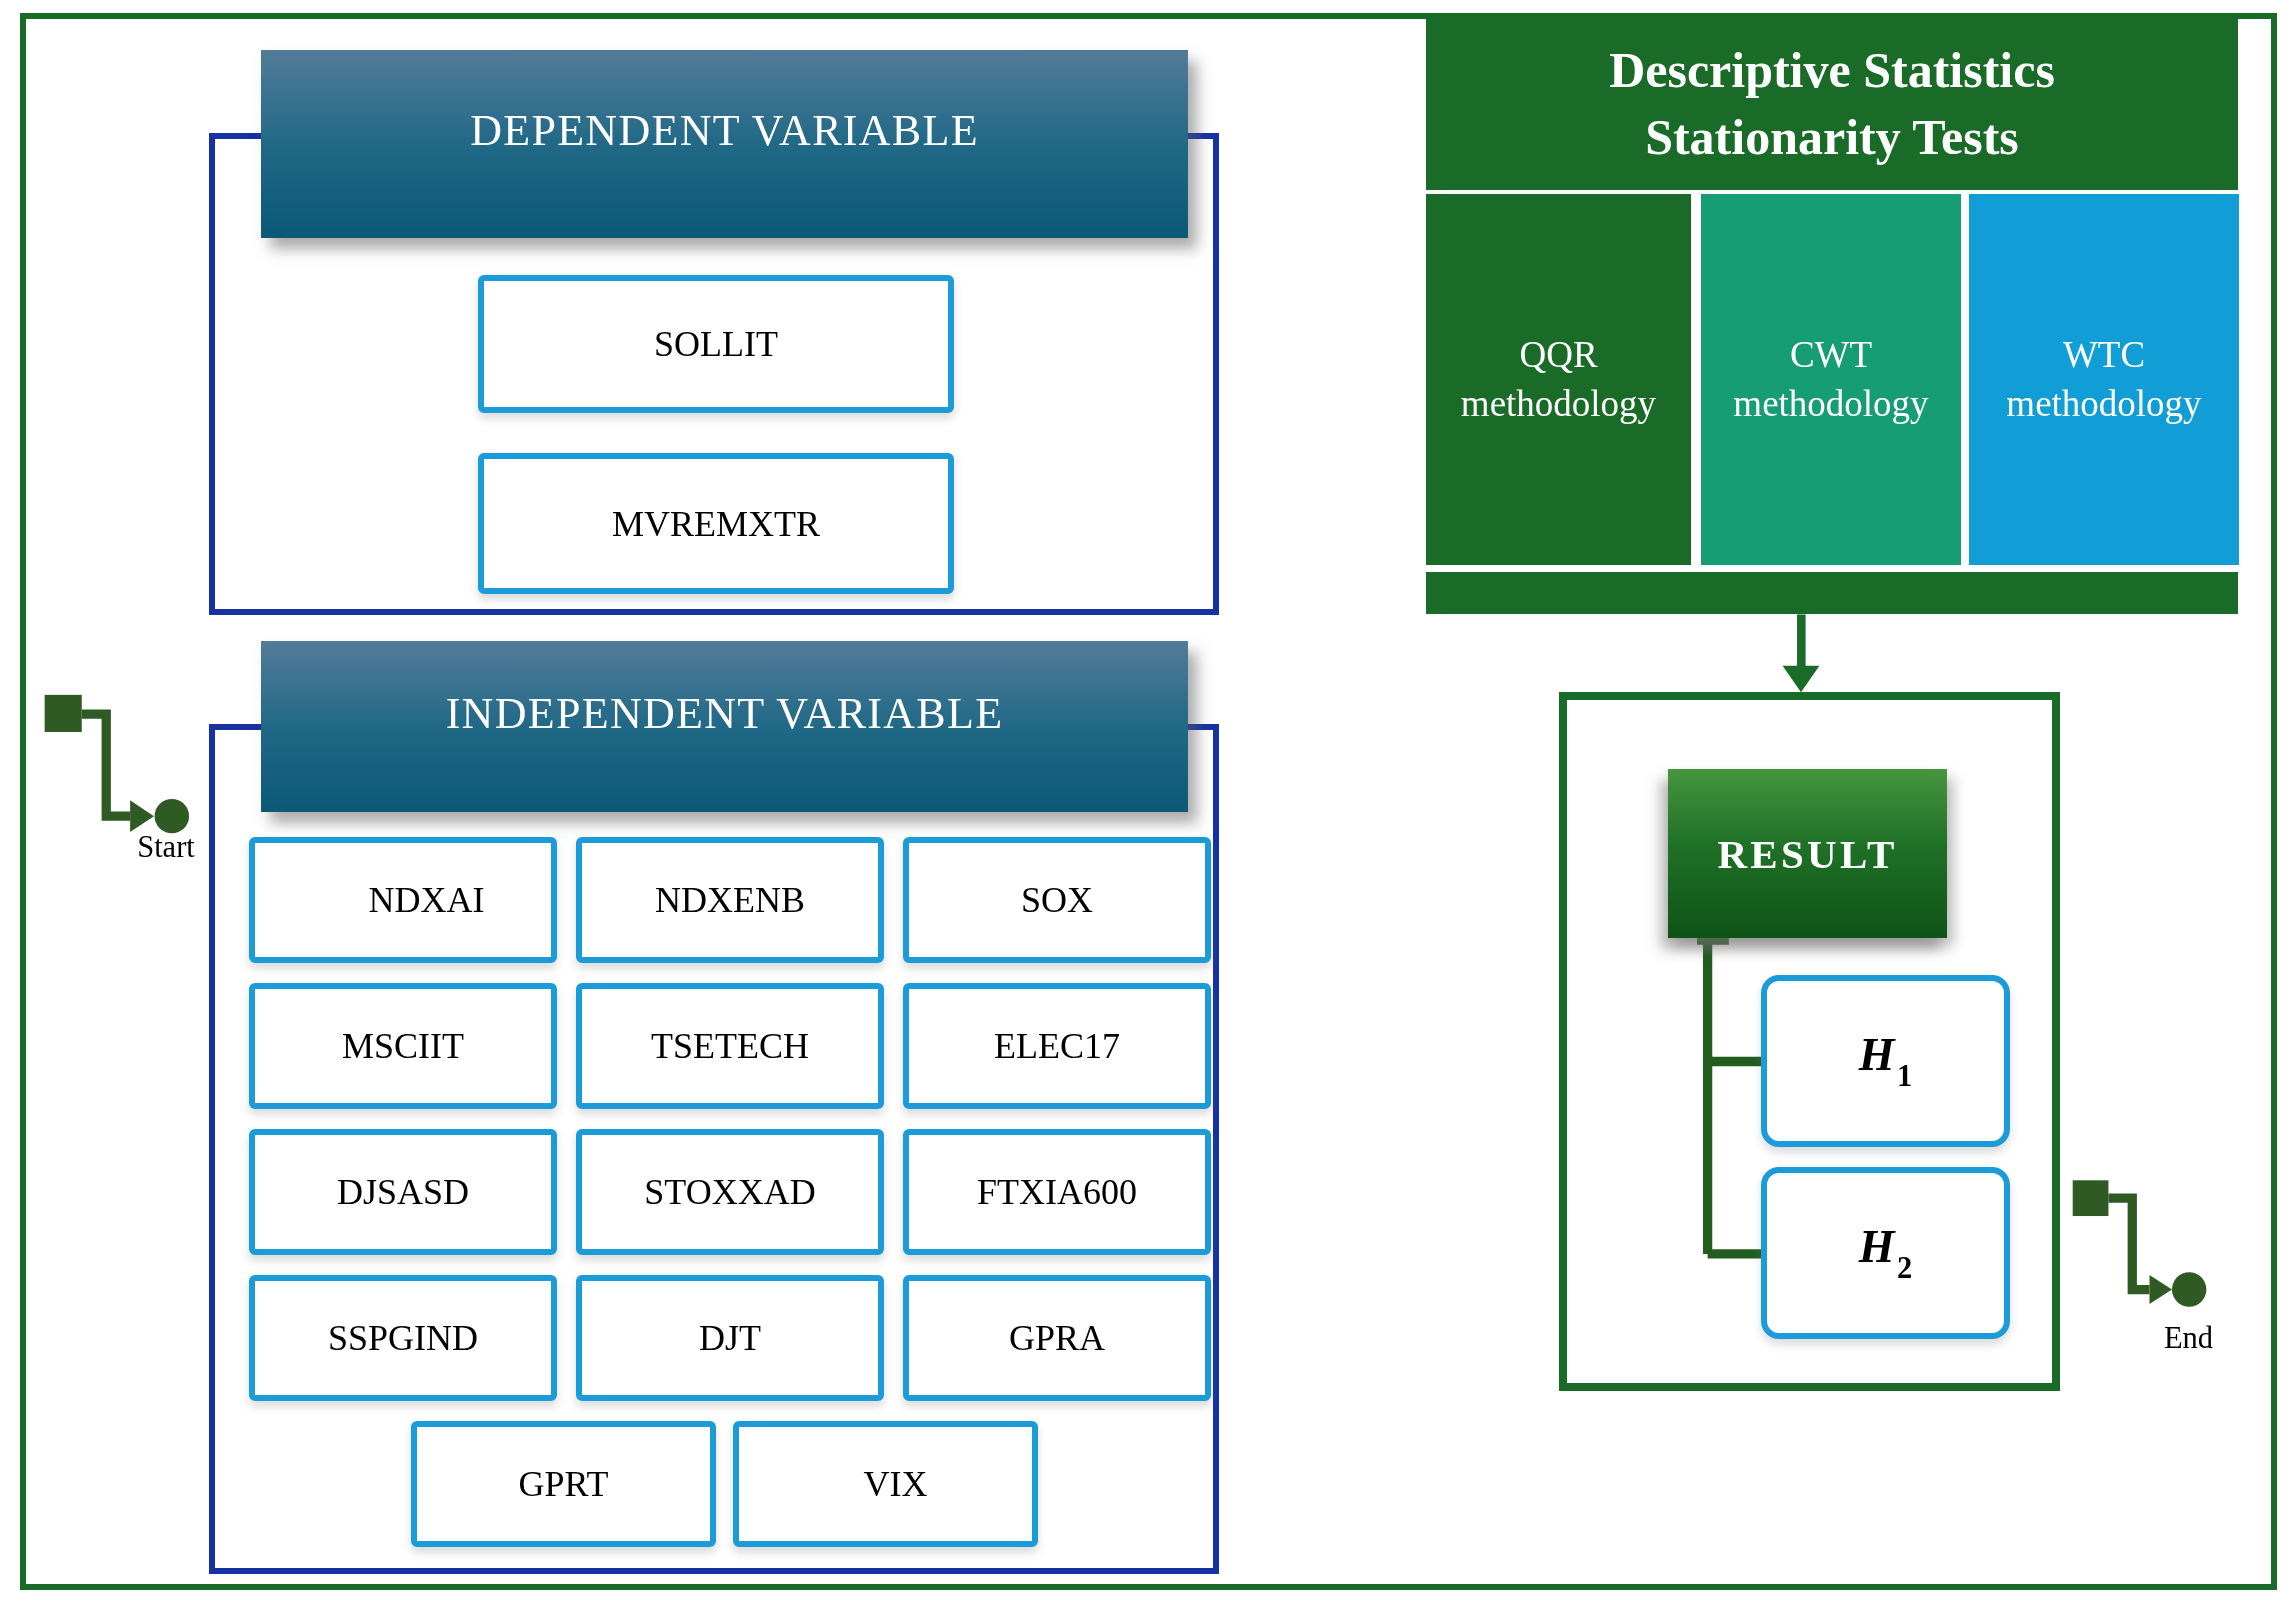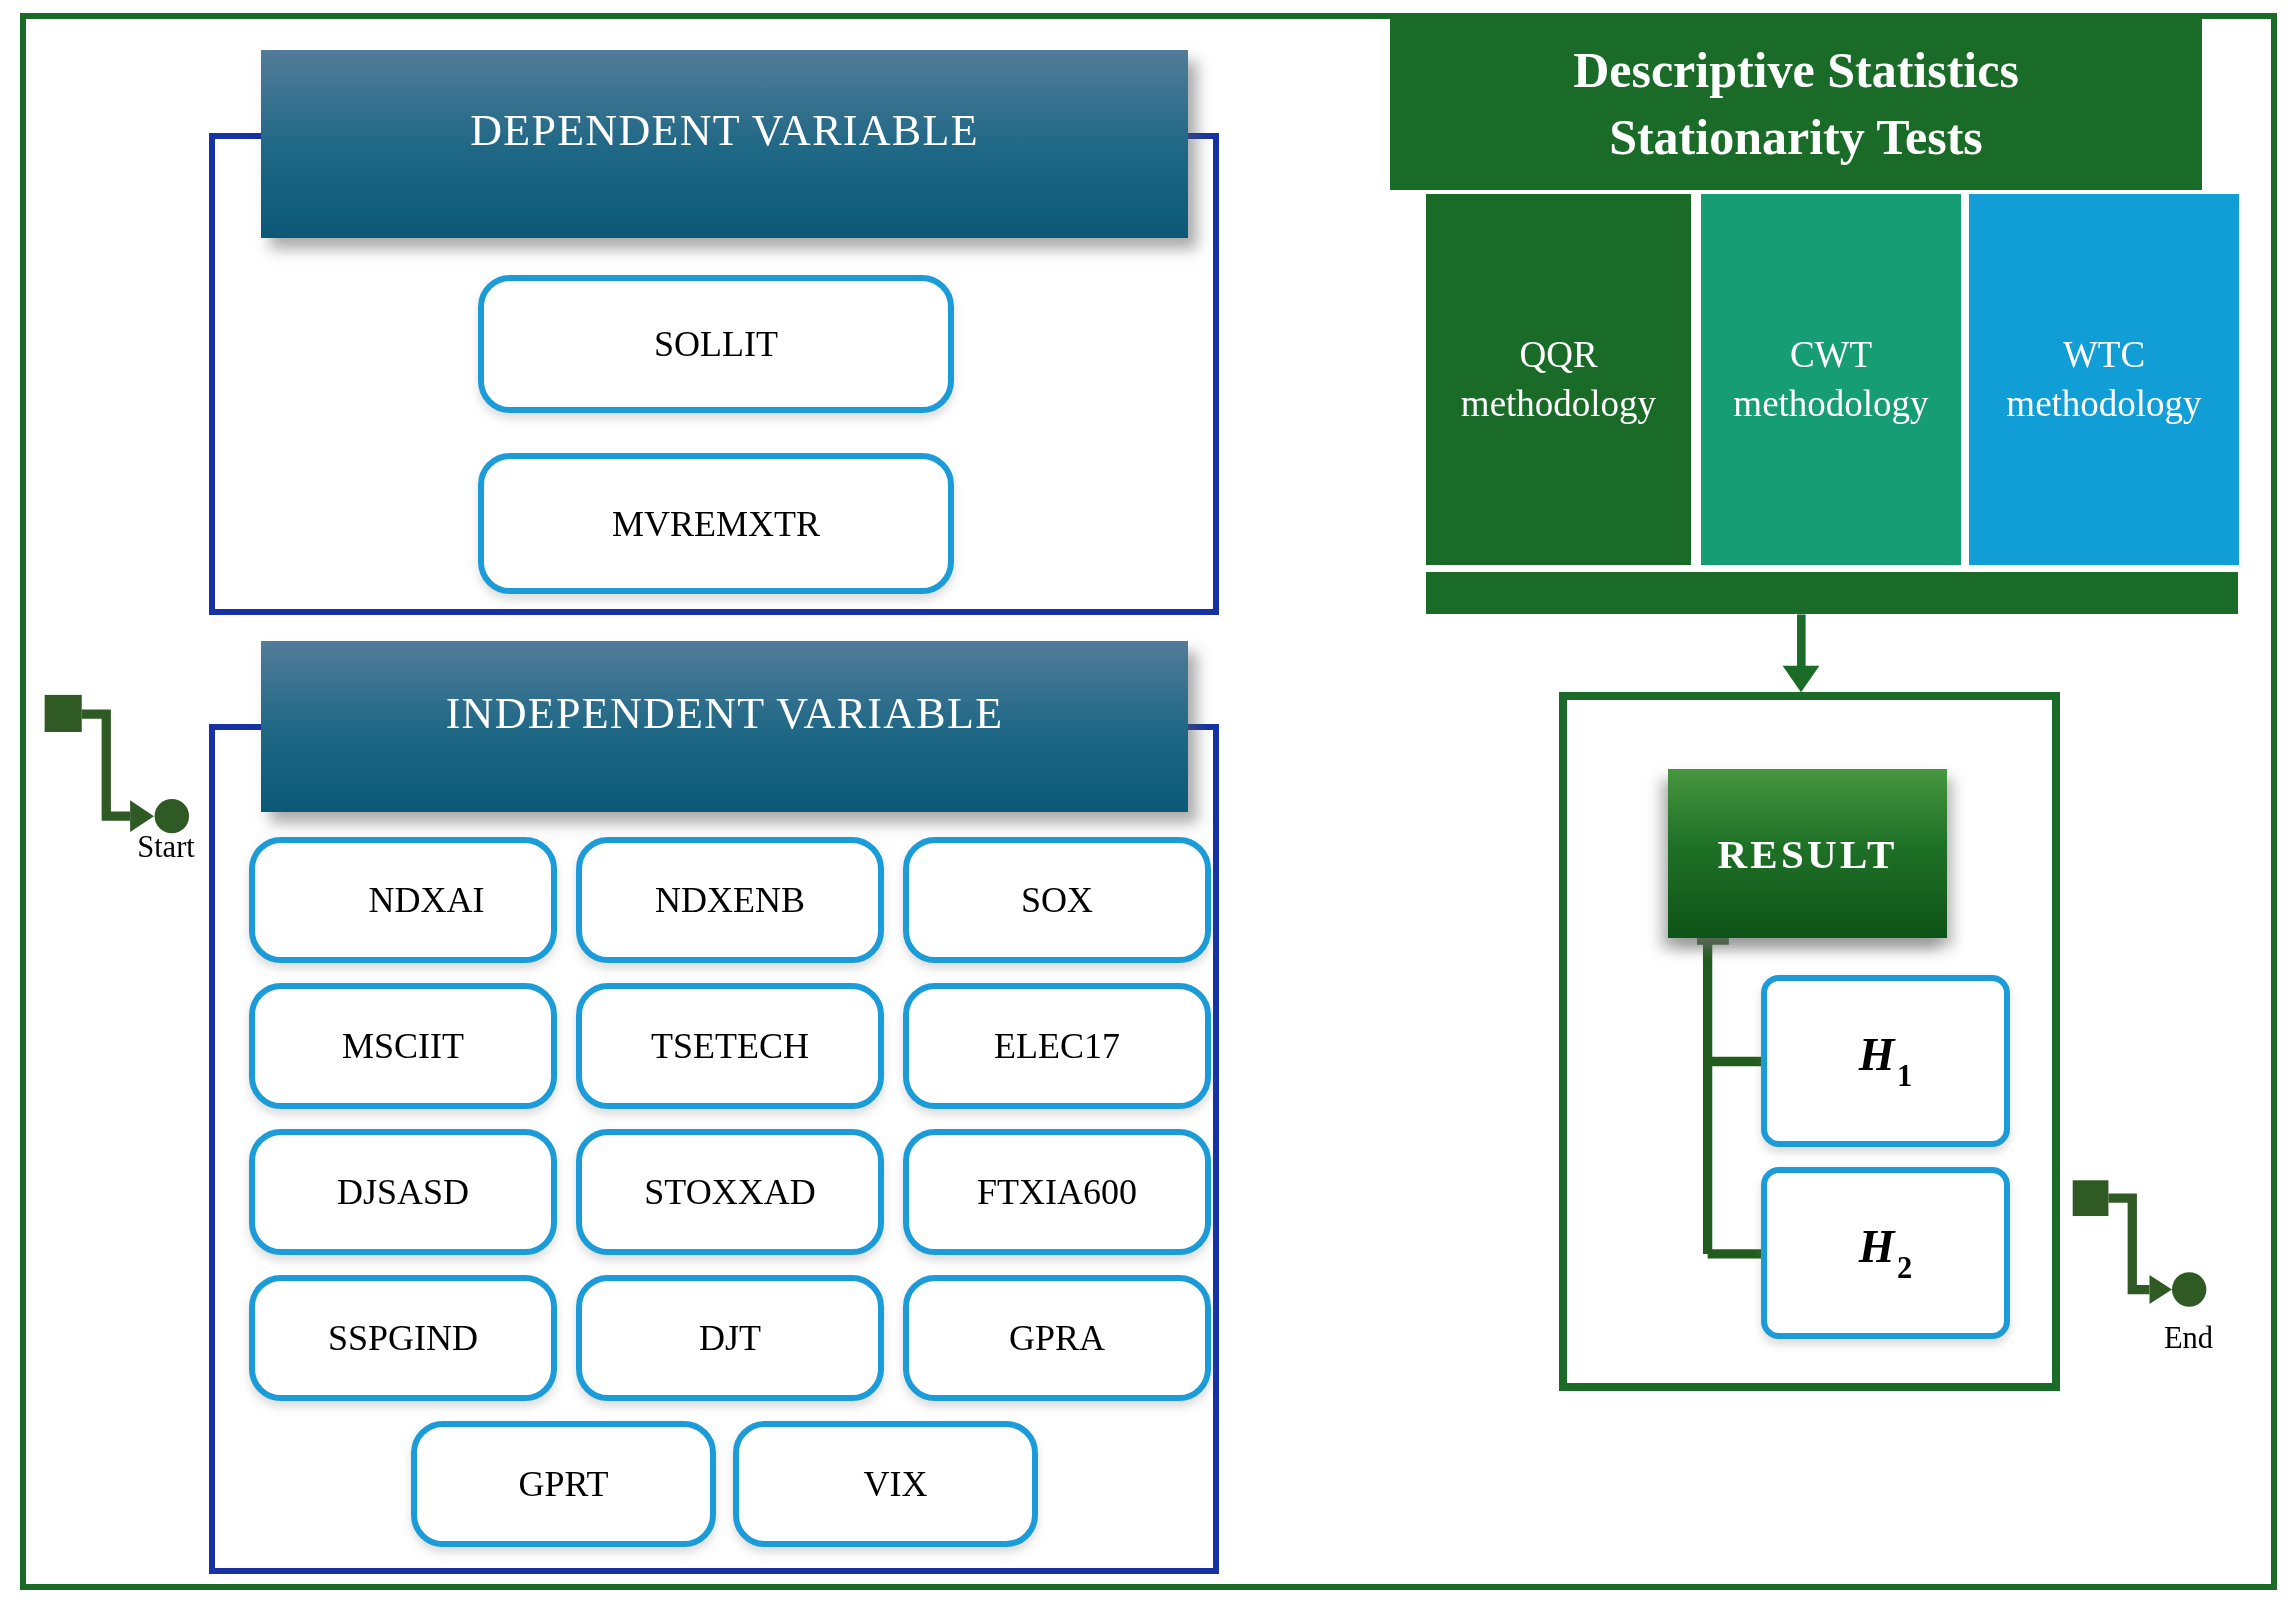--- a/index.html
+++ b/index.html
@@ -32,31 +32,31 @@
     display: flex; align-items: center; justify-content: center;
     padding-bottom: 27px; box-sizing: border-box;
   }
   .hdr-dep { left: 261px; top: 50px; width: 927px; height: 188px; }
   .hdr-ind { left: 261px; top: 641px; width: 927px; height: 171px; }
 
   
   .pill {
     background: #ffffff;
     border: 6.6px solid #1b9cd8;
-    border-radius: 32px;
+    border-radius: 6px;
     display: flex; align-items: center; justify-content: center;
     font-size: 36px; color: #000000;
     box-shadow: 0 5.3px 8px rgba(120,120,120,0.25);
     box-sizing: border-box;
   }
 
   
   .green-fill { background: #1a6b28; }
   .tests-hdr {
-    left: 1390px; top: 18px; width: 812px; height: 172px;
+    left: 1426px; top: 18px; width: 812px; height: 172px;
     color: #ffffff; font-weight: bold; font-size: 50px; line-height: 1.35;
     display: flex; flex-direction: column; align-items: center; justify-content: center;
     text-align: center;
   }
   .method-col {
     top: 194px; height: 371px;
     color: #ffffff; font-size: 37px; line-height: 1.3;
     display: flex; align-items: center; justify-content: center; text-align: center;
   }
   .method-col .inner { width: 219px; }

